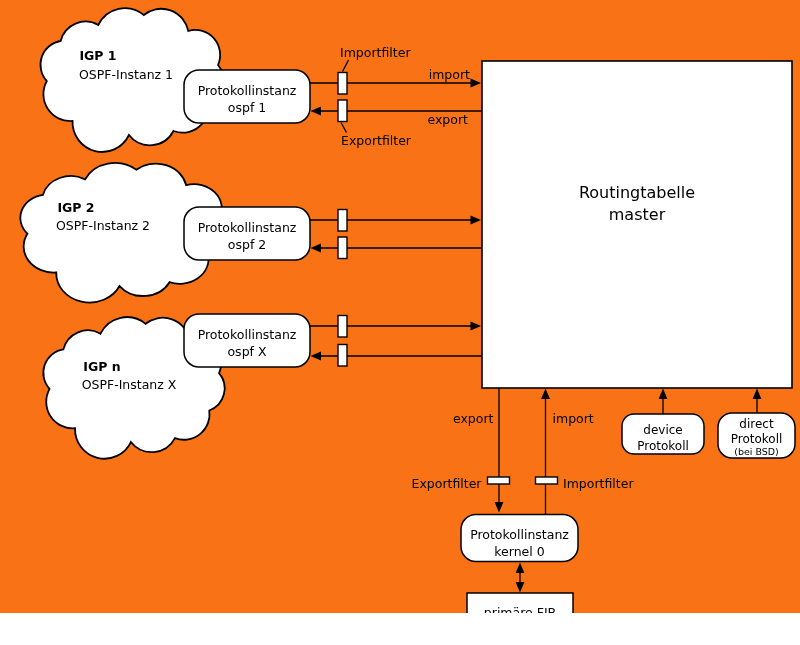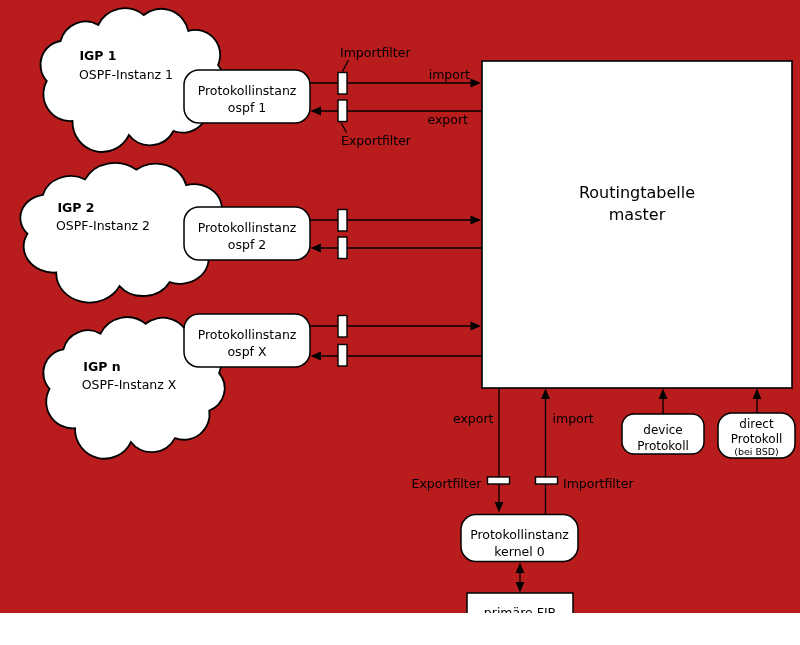--- a/index.html
+++ b/index.html
@@ -1,16 +1,16 @@
 <!DOCTYPE html>
 <html><head>
 <meta charset="utf-8">
 <style>
   html, body { margin: 0; padding: 0; background: #ffffff; }
-  .stage { width: 800px; height: 613px; position: relative; background: #b91c1c; }
+  .stage { width: 800px; height: 613px; position: relative; background: #f97316; }
   svg { display: block; }
   .shape { fill: #ffffff; stroke: #000000; stroke-width: 1.5; }
   .cloud { fill: #ffffff; stroke: #000000; stroke-width: 1.8; vector-effect: non-scaling-stroke; }
   .bigbox { fill: #ffffff; stroke: #000000; stroke-width: 1.6; }
   .bar { fill: #ffffff; stroke: #000000; stroke-width: 1.4; }
   .ln { stroke: #000000; stroke-width: 1.3; fill: none; }
   .arrow { fill: #000000; stroke: none; }
   .t  { font-family: "DejaVu Sans", "Liberation Sans", sans-serif; font-size: 12.5px; fill: #000000; }
   .tb { font-family: "DejaVu Sans", "Liberation Sans", sans-serif; font-size: 12.5px; font-weight: bold; fill: #000000; }
   .title { font-family: "DejaVu Sans", "Liberation Sans", sans-serif; font-size: 16px; fill: #000000; }

